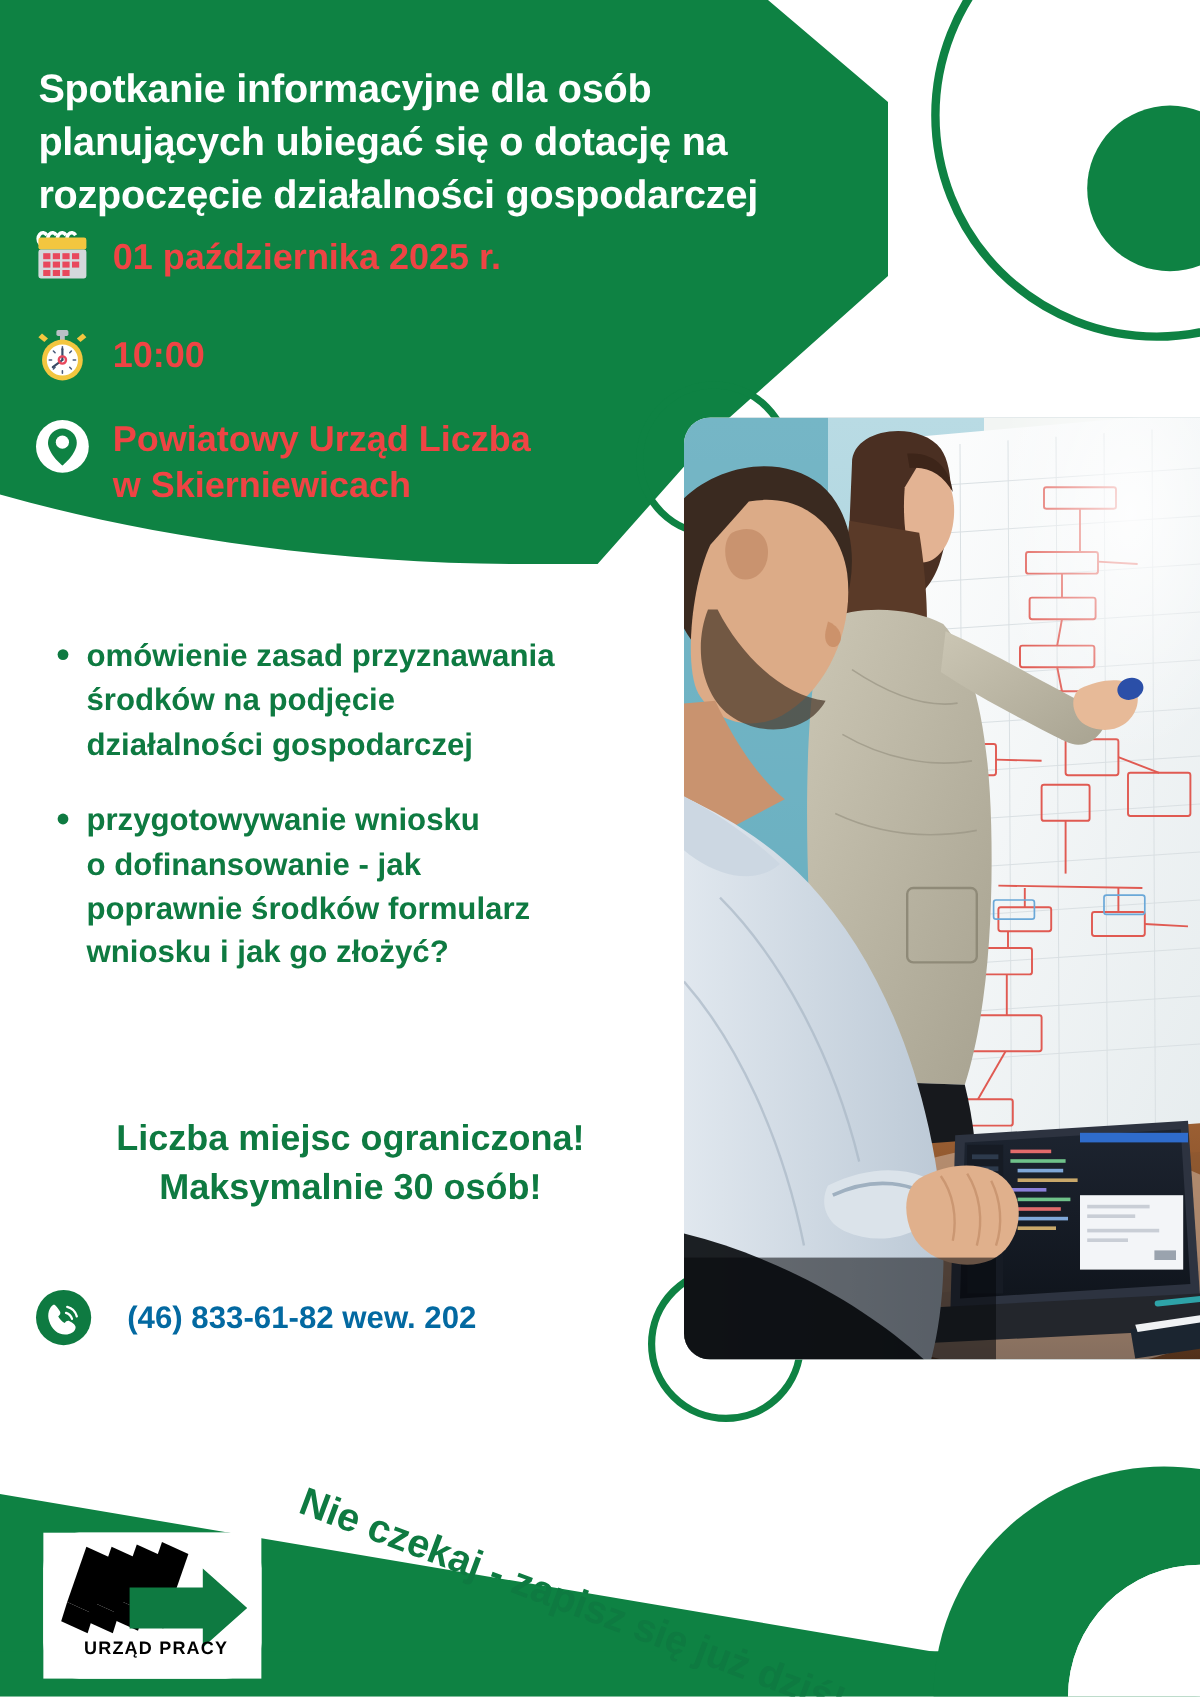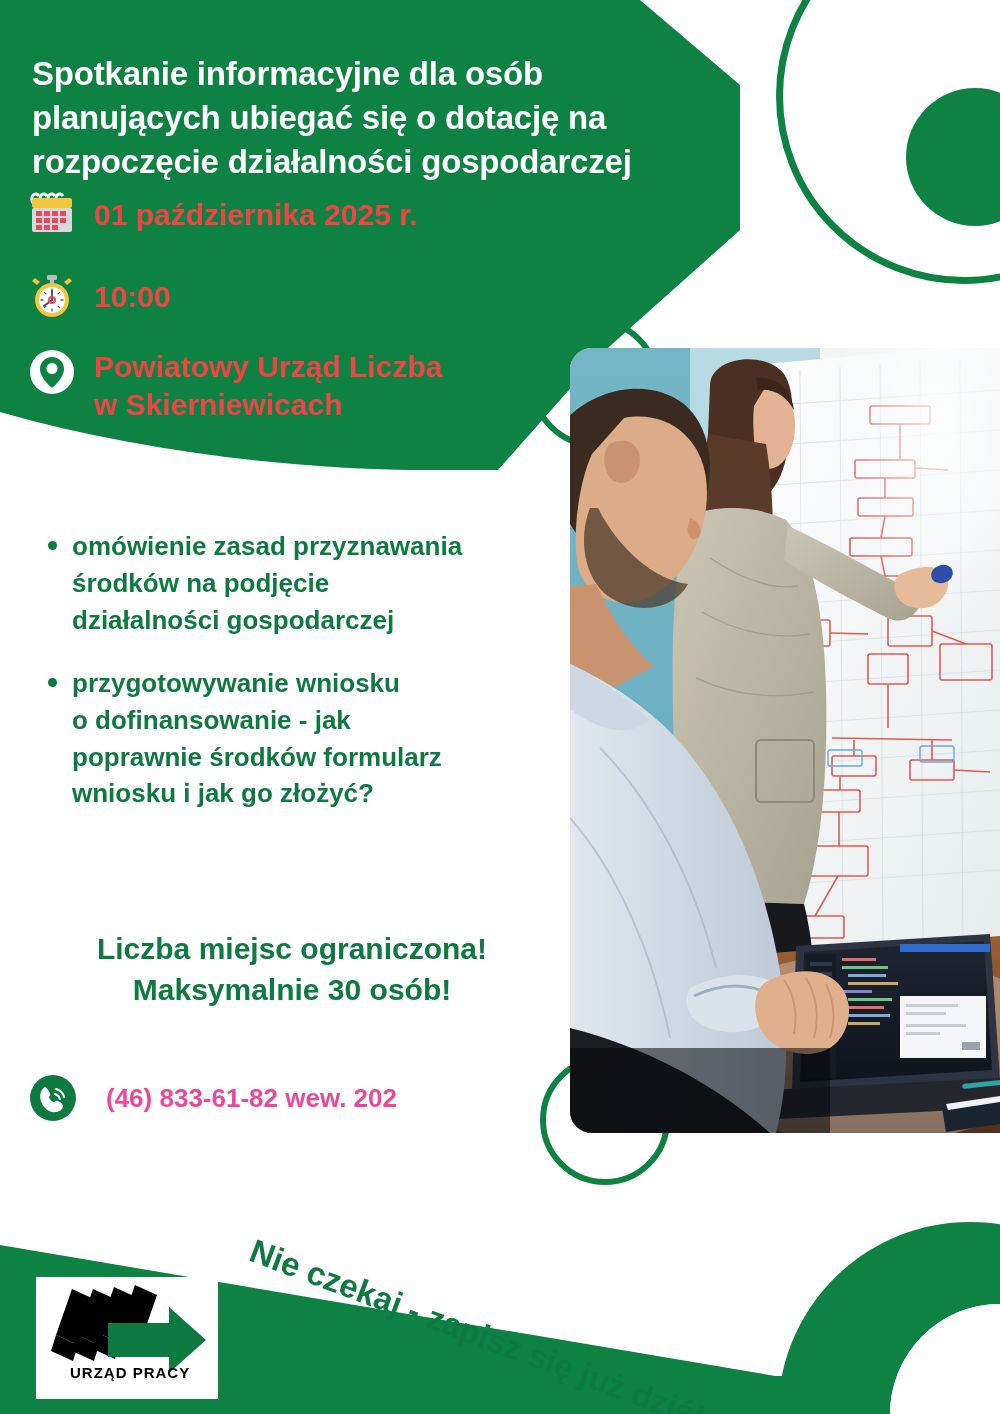--- a/index.html
+++ b/index.html
@@ -158,21 +158,21 @@
   #phone-row {
     position: absolute;
     left: 28px; top: 1073px;
     z-index: 5;
     display: flex;
     align-items: center;
     gap: 28px;
   }
   #phone-row .icon { width: 50px; height: 50px; flex: 0 0 auto; }
   #phone-number {
-    color: #ec4899;
+    color: #0369a1;
     font-size: 26px;
     font-weight: bold;
   }
 
   
   #footer-shape {
     position: absolute;
     left: 0; top: 1190px;
     width: 1000px; height: 224px;
     z-index: 1;

